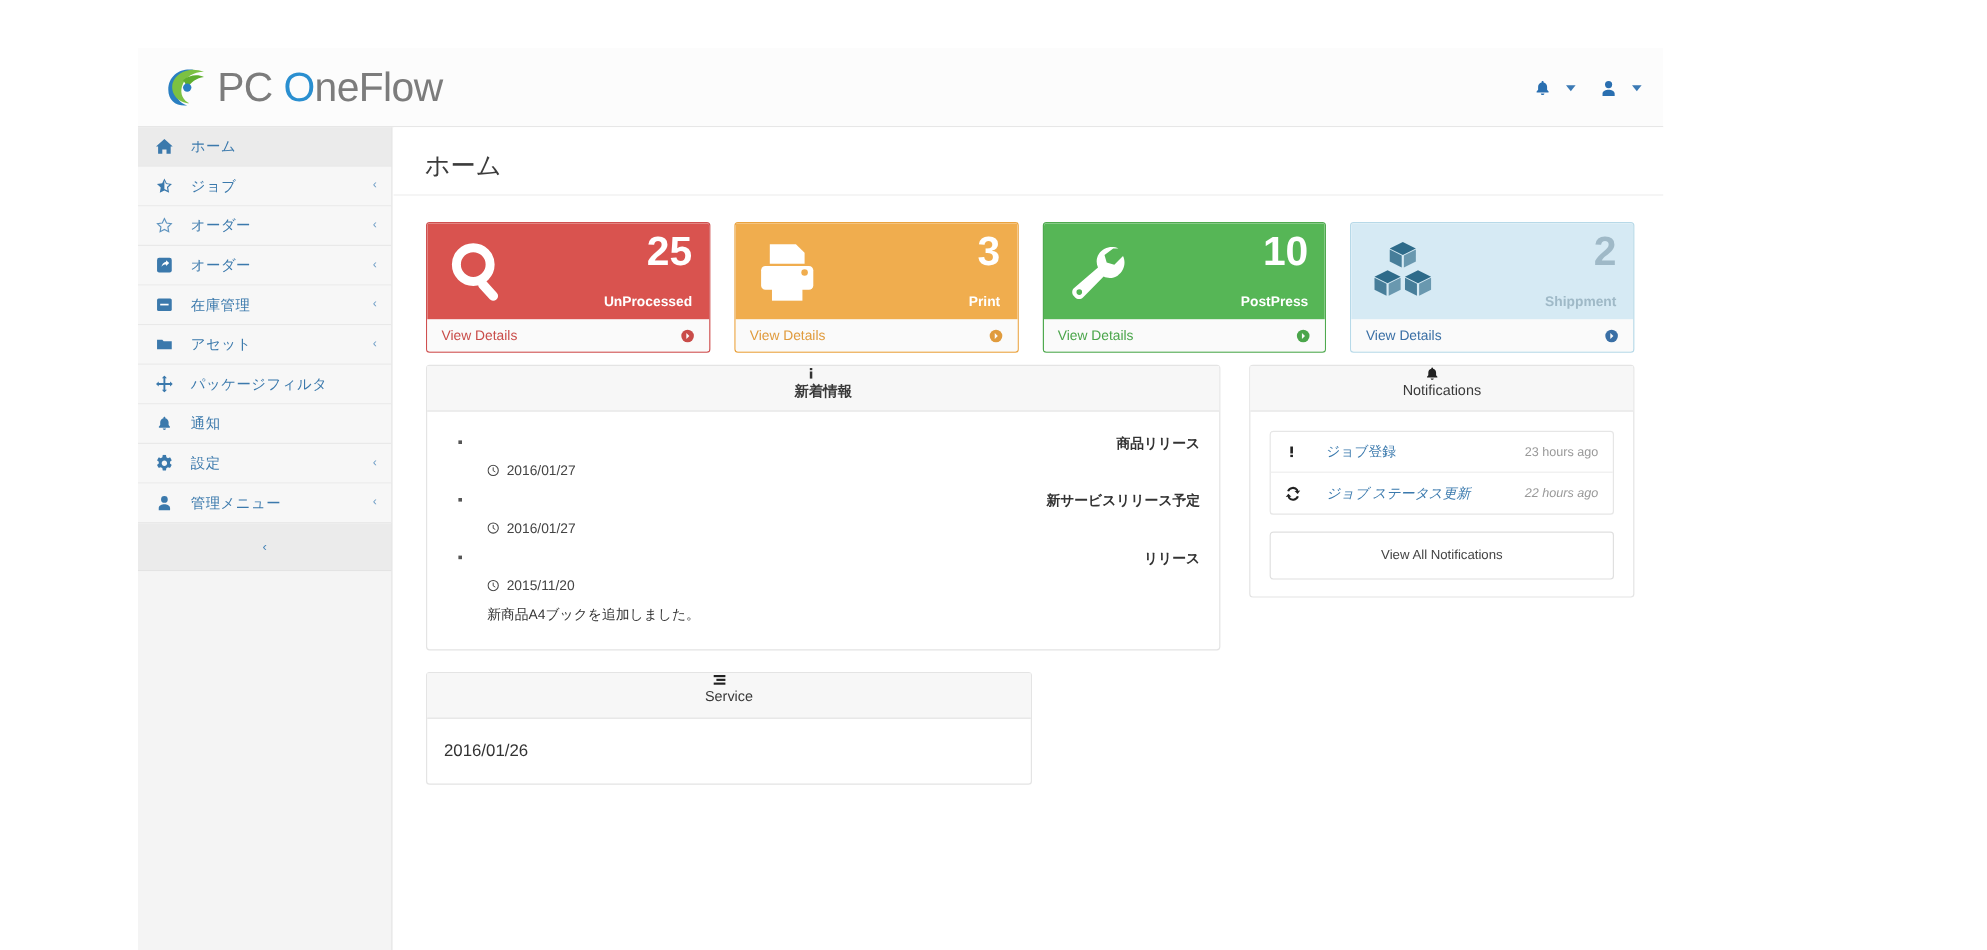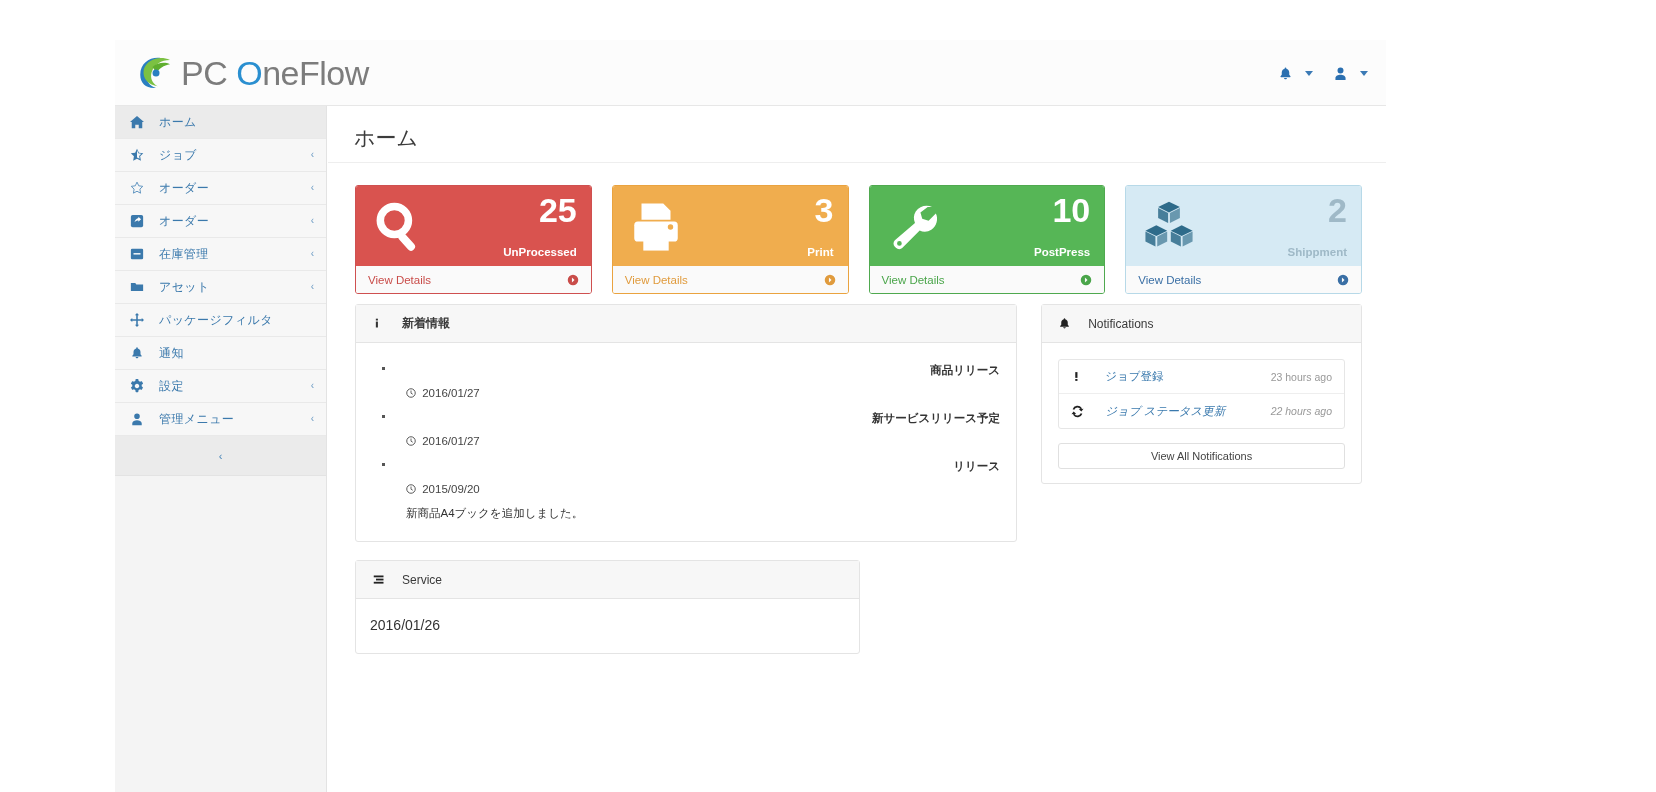--- a/index.html
+++ b/index.html
@@ -213,20 +213,21 @@
     border-radius: 3px;
     background: #ffffff;
     margin-bottom: 18px;
   }
   .panel-head {
     height: 38px;
     background: #f7f7f7;
     border-bottom: 1px solid #e4e4e4;
     display: flex; align-items: center;
     padding: 0 16px;
+    flex-direction: column;
   }
   .panel-head-ico {
     width: 30px;
     color: #333;
     font-size: 13px;
     font-weight: bold;
   }
   .panel-head-title {
     font-size: 12px;
     color: #3a3a3a;
@@ -297,21 +298,21 @@
     font-size: 11.5px;
     color: #3a79ad;
   }
   .notif-time {
     font-size: 10.5px;
     color: #999999;
   }
   .notif-all {
     border: 1px solid #e0e0e0;
     border-radius: 3px;
-    height: 26px;
+    height: 40px;
     display: flex; align-items: center; justify-content: center;
     font-size: 11px;
     color: #444;
     cursor: pointer;
     background: #fff;
   }
   svg { display: block; }
 </style>
 </head>
 <body>
@@ -609,21 +610,21 @@
                 </li>
 
                 <li>
                   <div class="news-title">リリース</div>
                   <div class="news-date">
                     <span class="clock">
                       <svg viewBox="0 0 16 16" width="10" height="10" style="display:inline-block;vertical-align:-1px">
                           <circle cx="8" cy="8" r="6.8" fill="none" stroke="#444" stroke-width="1.4"></circle>
                           <path d="M8 4v4.3l2.8 1.7" stroke="#444" stroke-width="1.3" fill="none"></path>
                         </svg>
-                    </span><span>2015/09/20</span>
+                    </span><span>2015/11/20</span>
                   </div>
                   <div class="news-text"><span>新商品A4ブックを追加しました。</span><span class="x"></span><span></span></div>
                 </li>
 
               </ul>
             </div>
           </div>
 
           <div class="panel service">
             <div class="panel-head">

